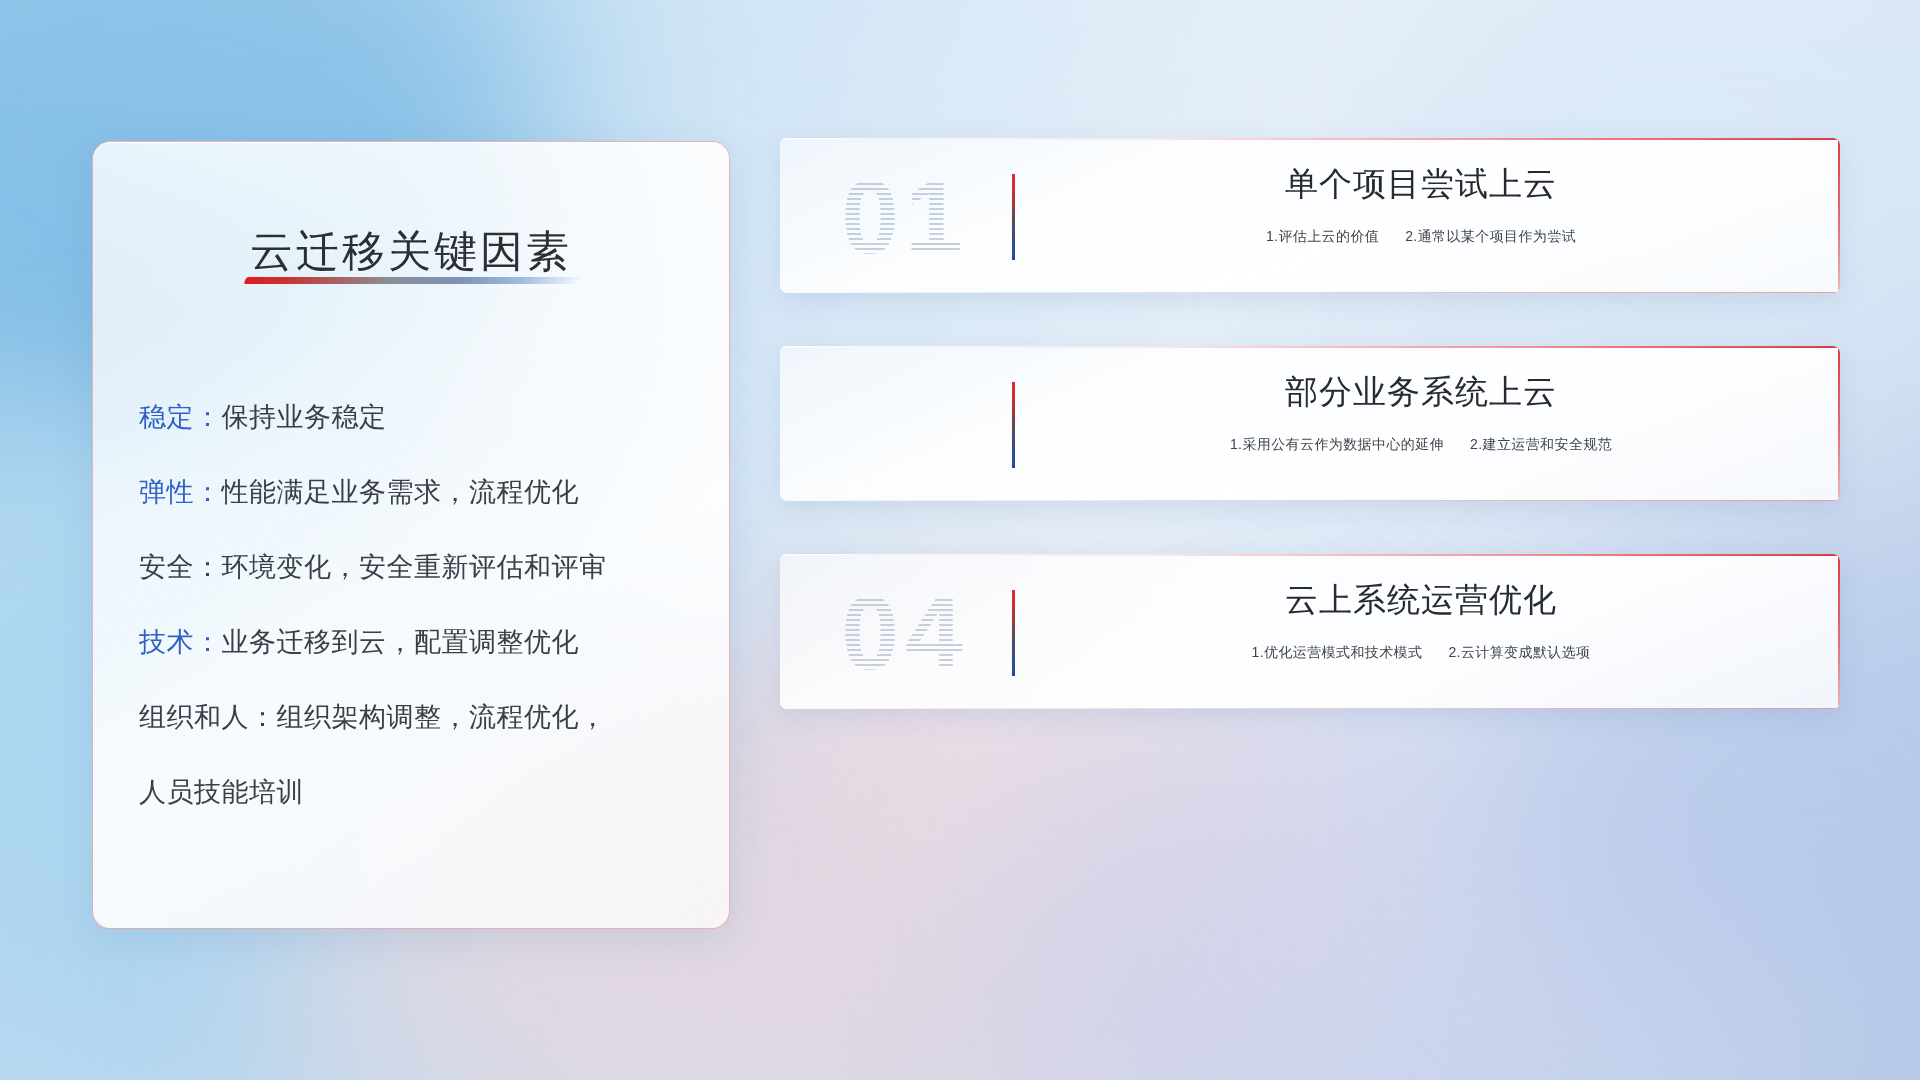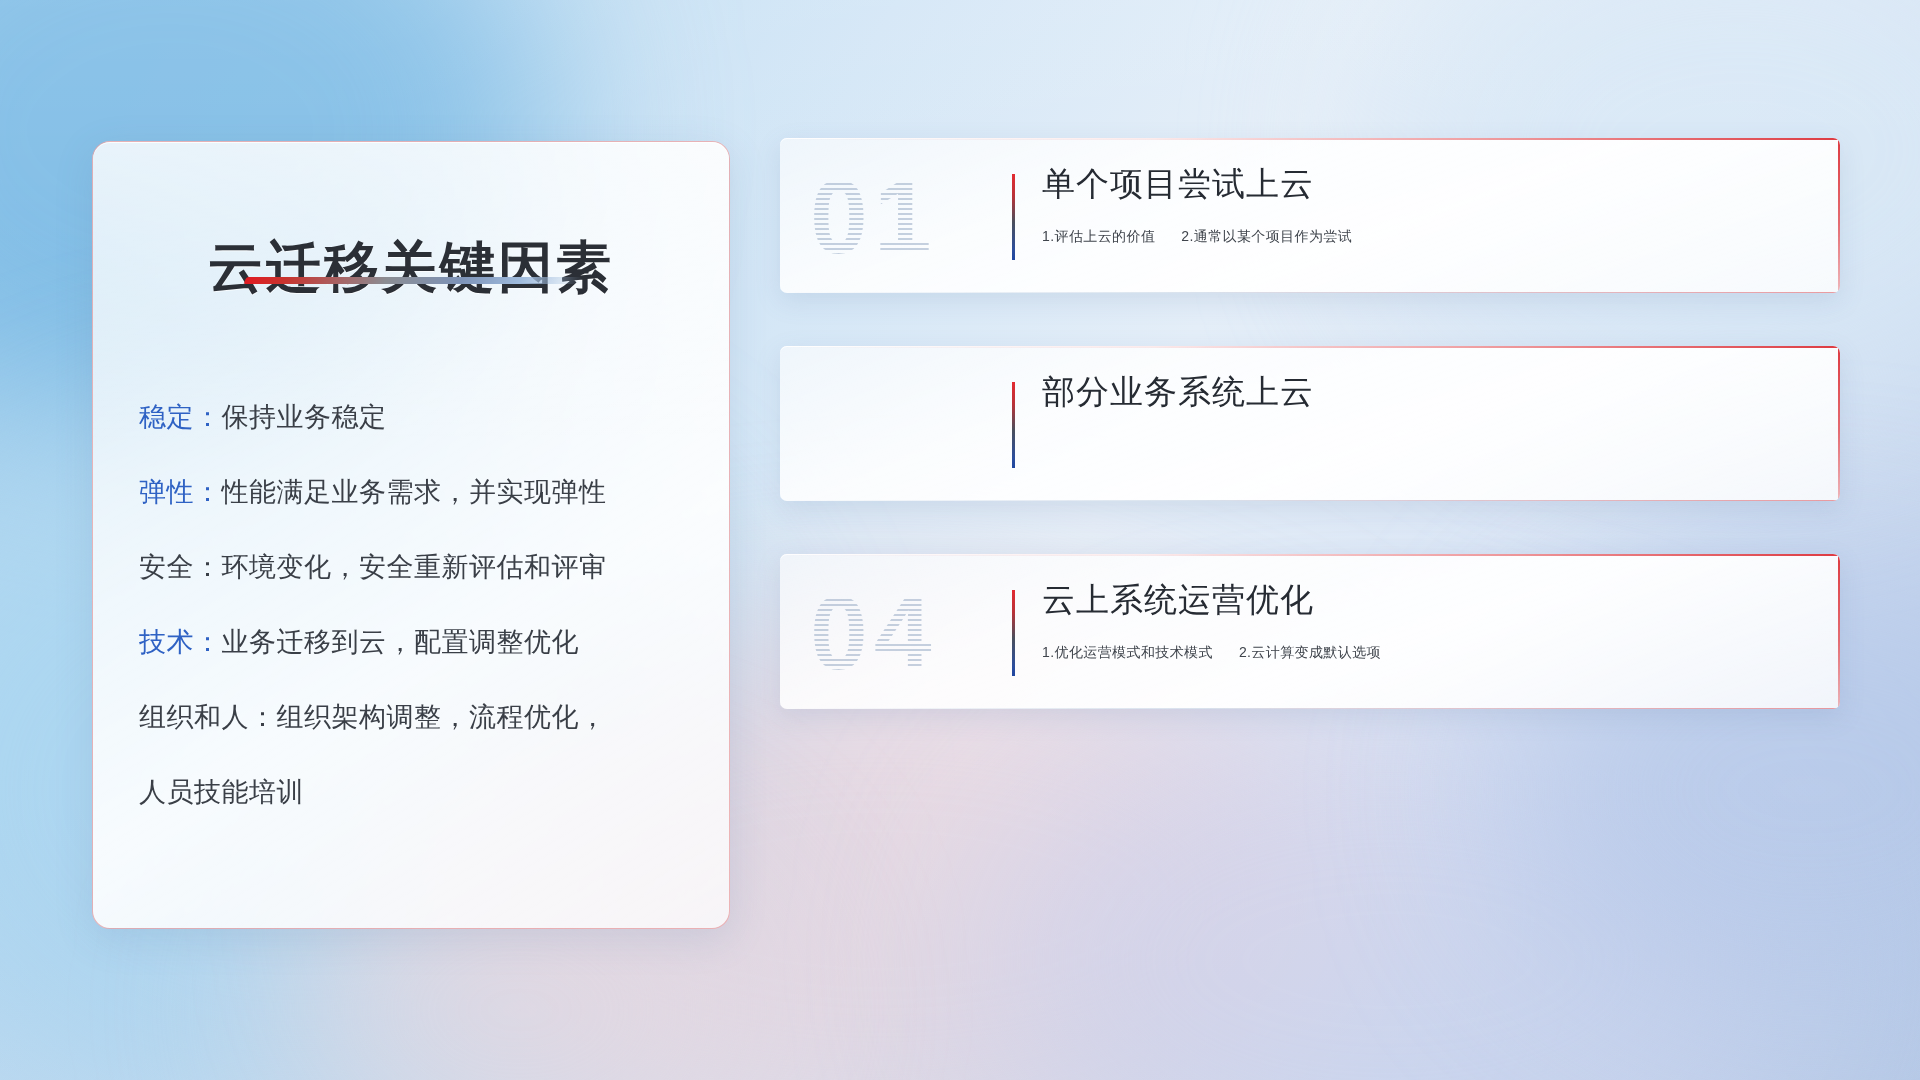--- a/index.html
+++ b/index.html
@@ -38,21 +38,21 @@
     backdrop-filter:blur(3px);
     overflow:hidden;
   }
   #left-card-sheen{
     position:absolute;left:0;top:0;right:0;height:300px;
     background:linear-gradient(180deg,rgba(255,255,255,.55),rgba(255,255,255,0));
     pointer-events:none;
   }
   #panel-title{
     position:absolute;left:0;right:0;top:52px;text-align:center;
-    font-size:55px;font-weight:700;letter-spacing:3px;color:#2b2f36;
+    font-size:43px;font-weight:400;letter-spacing:3px;color:#2b2f36;
     text-shadow:0 1px 0 rgba(255,255,255,.7);
   }
   #title-rule{
     position:absolute;left:152px;top:135px;width:336px;height:7px;
     background:linear-gradient(90deg,#e01b22 0%,#c8342f 12%,#8b8d93 42%,#7d93b8 64%,#9fbbdd 82%,rgba(190,214,238,0) 100%);
     border-radius:4px 6px 6px 4px;
     transform:skewX(-24deg);
   }
   #factor-list{position:absolute;left:46px;right:28px;top:238px;}
   .factor-row{
@@ -65,20 +65,21 @@
   .factor-row .val{color:#3a3f47;}
   .factor-cont{font-size:27px;line-height:75px;color:#3a3f47;letter-spacing:.5px;}
 
   
   #steps{position:absolute;left:780px;top:138px;width:1060px;}
   .step-card{
     position:relative;height:155px;margin-bottom:53px;border-radius:7px;
     background:linear-gradient(160deg,rgba(255,255,255,.62) 0%,rgba(255,255,255,.88) 30%,rgba(255,255,255,.96) 58%,rgba(255,255,255,.80) 100%);
     box-shadow:0 8px 26px rgba(92,124,166,.15), inset 0 1px 0 rgba(255,255,255,.9);
     overflow:hidden;
+    text-align:center;
   }
   .step-card:last-child{margin-bottom:0;}
   .edge-top{
     position:absolute;left:0;right:0;top:0;height:2px;
     background:linear-gradient(90deg,rgba(224,60,66,0) 0%,rgba(224,60,66,.10) 35%,rgba(224,60,66,.55) 70%,#dd3b42 100%);
   }
   .edge-right{
     position:absolute;right:0;top:0;bottom:0;width:2px;
     background:linear-gradient(180deg,#dd3b42 0%,rgba(221,59,66,.75) 55%,rgba(221,59,66,.35) 100%);
   }
@@ -131,21 +132,21 @@
   <section id="left-card">
     <div id="left-card-sheen"></div>
     <h1 id="panel-title">云迁移关键因素</h1>
     <div id="title-rule"></div>
 
     <div id="factor-list">
       <div class="factor-row accent">
         <span class="lab">稳定：</span><span class="val">保持业务稳定</span>
       </div>
       <div class="factor-row accent">
-        <span class="lab">弹性：</span><span class="val">性能满足业务需求，并实现弹性</span>
+        <span class="lab">弹性：</span><span class="val">性能满足业务需求，流程优化</span>
       </div>
       <div class="factor-row plain">
         <span class="lab">安全：</span><span class="val">环境变化，安全重新评估和评审</span>
       </div>
       <div class="factor-row accent">
         <span class="lab">技术：</span><span class="val">业务迁移到云，配置调整优化</span>
       </div>
       <div class="factor-row plain">
         <span class="lab">组织和人：</span><span class="val">组织架构调整，流程优化，</span>
       </div>
@@ -169,20 +170,23 @@
       </div>
     </article>
 
     <article class="step-card">
       <div class="edge-top"></div>
       <div class="edge-right"></div>
       <div class="edge-bottom"></div>
       <div class="divider"></div>
       <div class="step-text">
         <div class="step-title">部分业务系统上云</div>
+        <div class="step-desc">
+          <span>1.采用公有云作为数据中心的延伸</span><span class="gap"></span><span>2.建立运营和安全规范</span>
+        </div>
       </div>
     </article>
 
 
     <article class="step-card">
       <div class="edge-top"></div>
       <div class="edge-right"></div>
       <div class="edge-bottom"></div>
       <div class="ghost-num"><span>04</span></div>
       <div class="divider"></div>

